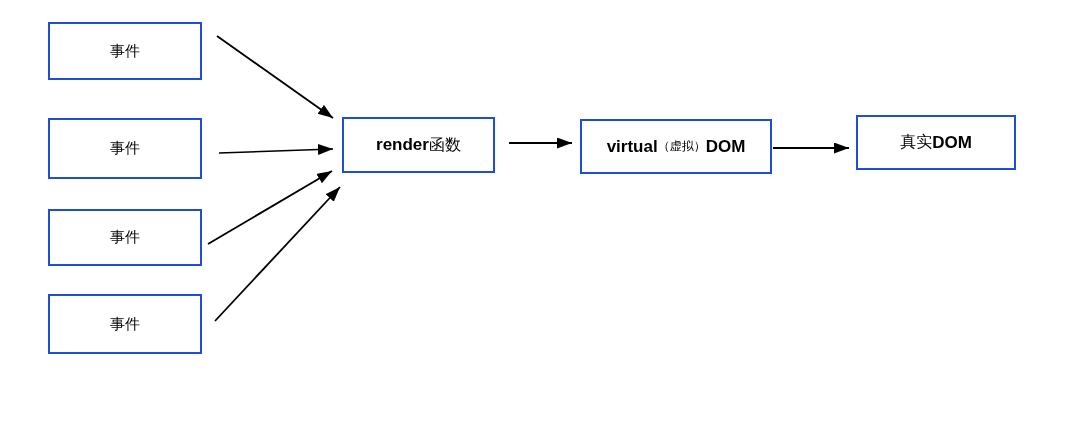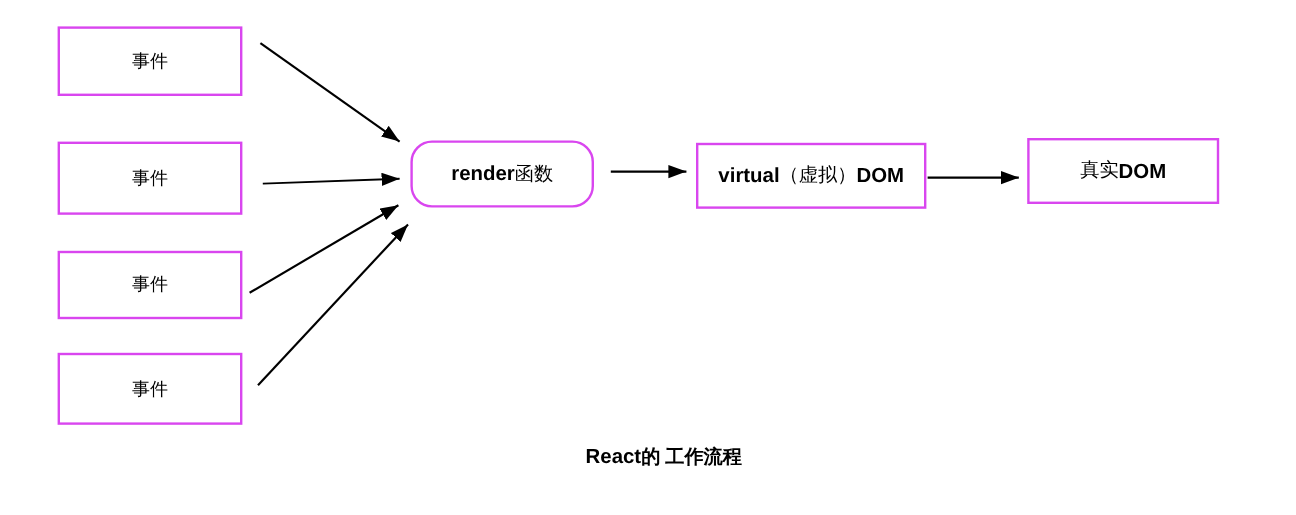--- a/index.html
+++ b/index.html
@@ -14,42 +14,42 @@
   }
   .arrows {
     position: absolute;
     left: 0; top: 0;
     width: 1080px; height: 429px;
     pointer-events: none;
   }
   .box {
     position: absolute;
     box-sizing: border-box;
-    border: 2px solid #d946ef;
+    border: 2px solid #1d4ed8;
     background: #ffffff;
     display: flex;
     align-items: center;
     justify-content: center;
     white-space: nowrap;
   }
   .cjk { font-family: "Liberation Serif", "DejaVu Serif", serif; font-weight: 400; }
   .cjk-bold { font-family: "Liberation Serif", "DejaVu Serif", serif; font-weight: 700; }
   .latin-bold { font-family: "Liberation Sans", "DejaVu Sans", sans-serif; font-weight: 700; }
 
   .event-box { left: 48px; width: 154px; font-size: 15px; }
   #ev1 { top: 22px;  height: 58px; }
   #ev2 { top: 118px; height: 61px; }
   #ev3 { top: 209px; height: 57px; }
   #ev4 { top: 294px; height: 60px; }
 
-  #render-box  { left: 342px; top: 117px; width: 153px; height: 56px; font-size: 17px; border-radius: 18px; }
+  #render-box  { left: 342px; top: 117px; width: 153px; height: 56px; font-size: 17px; }
   #render-box .cjk { font-size: 16px; }
 
   #virtual-box { left: 580px; top: 119px; width: 192px; height: 55px; font-size: 17px; border-width: 2px; }
-  #virtual-box .cjk { font-size: 16px; }
+  #virtual-box .cjk { font-size: 12px; }
 
   #real-box    { left: 856px; top: 115px; width: 160px; height: 55px; font-size: 17px; }
   #real-box .cjk { font-size: 16px; }
 
   .caption {
     position: absolute;
     left: 488px; top: 371px;
     font-size: 17px;
     white-space: nowrap;
   }
@@ -96,17 +96,14 @@
     <span class="latin-bold">virtual</span>
       <span class="cjk">（虚拟）</span>
       <span class="latin-bold">DOM</span>
   </div>
 
   <div class="box" id="real-box">
     <span class="cjk">真实</span>
       <span class="latin-bold">DOM</span>
   </div>
 
-  <div class="caption">
-    <span class="latin-bold">React</span><span class="cjk-bold">的 工作流程</span>
-  </div>
 
 </div>
 
 </body></html>

